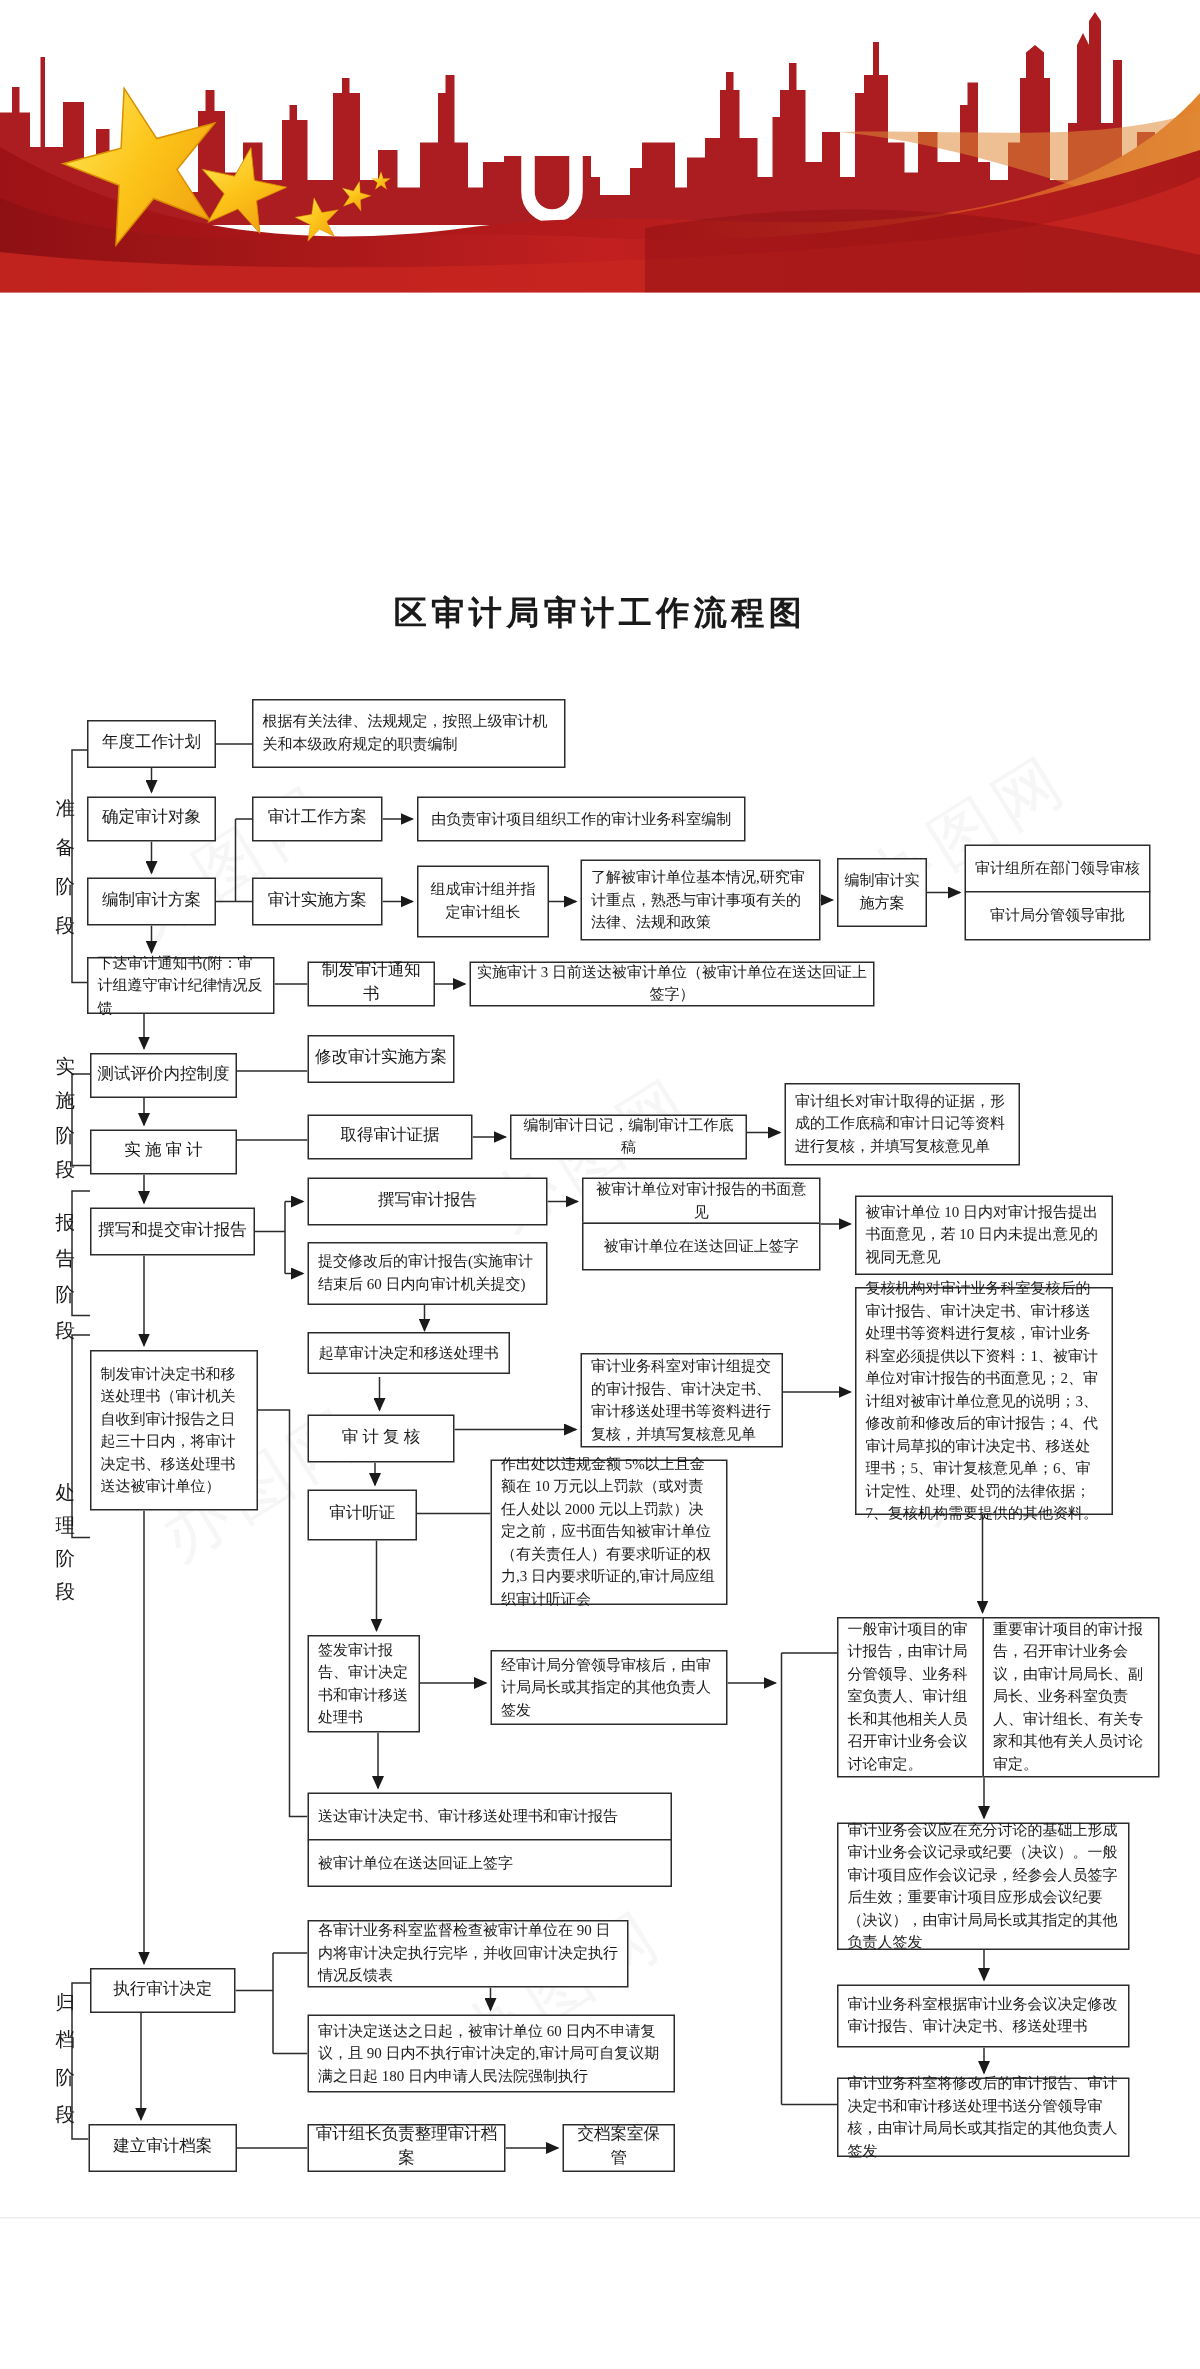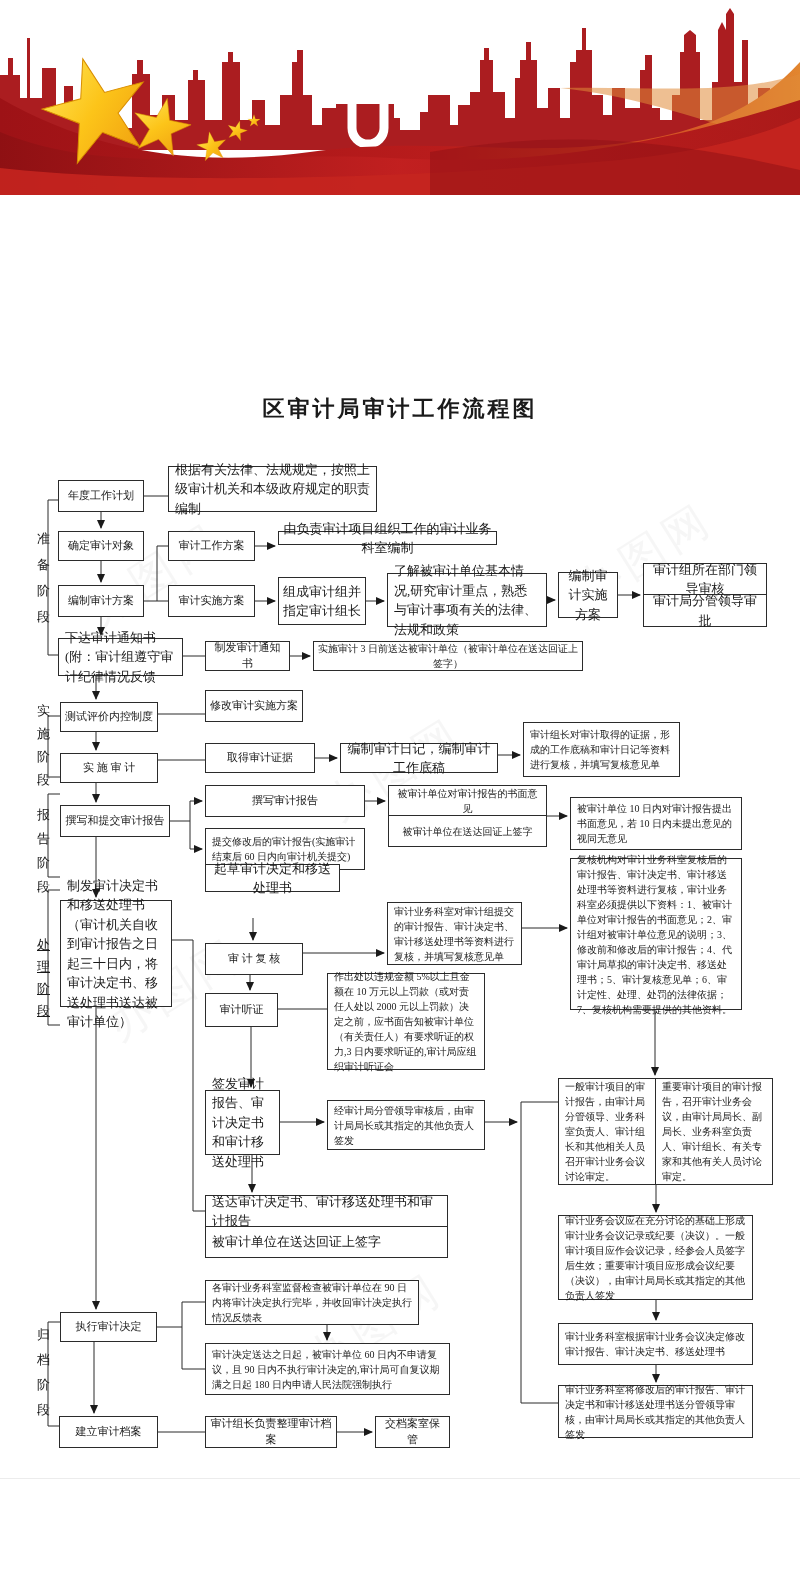--- a/index.html
+++ b/index.html
@@ -5,21 +5,21 @@
   html,body{margin:0;padding:0;background:#ffffff;}
   #page{position:relative;width:800px;height:1579px;background:#ffffff;overflow:hidden;
         font-family:"Liberation Serif","DejaVu Serif",serif;color:#1a1a1a;}
   #banner{position:absolute;left:0;top:0;width:800px;height:195px;}
   #title{position:absolute;left:0;top:394px;width:800px;text-align:center;
          font-size:22px;font-weight:bold;letter-spacing:3px;}
   .box{position:absolute;box-sizing:border-box;border:1px solid #2b2b2b;background:#fff;
        display:flex;align-items:center;justify-content:center;text-align:center;
        font-size:11px;line-height:1.45;padding:2px 4px;z-index:2;}
   .left{justify-content:flex-start;text-align:left;}
-  .fs105{font-size:13px;line-height:1.5;}
+  .fs105{font-size:10px;line-height:1.5;}
   .fs10{font-size:10px;line-height:1.5;}
   .pad6{padding:3px 6px;}
   .phase{position:absolute;width:15px;font-size:13px;text-align:center;z-index:2;
          word-break:break-all;}
   #connectors{position:absolute;left:0;top:0;z-index:1;pointer-events:none;}
   .wm{position:absolute;font-size:44px;color:#777;opacity:0.06;transform:rotate(-32deg);
       z-index:0;letter-spacing:6px;white-space:nowrap;}
   #footline{position:absolute;left:0;top:1478px;width:800px;height:1px;background:#ececec;}
 </style>
 </head>
@@ -139,30 +139,30 @@
       <line x1="656" y1="1365" x2="656" y2="1382" marker-end="url(#ah)"></line>
       <line x1="252" y1="1155" x2="252" y2="1192" marker-end="url(#ah)"></line>
       <line x1="327" y1="1325" x2="327" y2="1340" marker-end="url(#ah)"></line>
       <line x1="337" y1="1432" x2="372" y2="1432" marker-end="url(#ah)"></line>
     </g>
   </svg>
 
   <div class="phase" style="left:36px;top:526px;line-height:26px;">准备阶段</div>
   <div class="phase" style="left:36px;top:699px;line-height:23px;">实施阶段</div>
   <div class="phase" style="left:36px;top:803px;line-height:24px;">报告阶段</div>
-  <div class="phase" style="left:36px;top:934px;line-height:22px;text-decoration:underline;">处理阶段</div>
+  <div class="phase" style="left:36px;top:984px;line-height:22px;">处理阶段</div>
   <div class="phase" style="left:36px;top:1322px;line-height:25px;">归档阶段</div>
 
   <div class="box" style="left:58px;top:480px;width:86px;height:32px;">年度工作计划</div>
   <div class="box left fs105 pad6" style="left:168px;top:466px;width:209px;height:46px;">根据有关法律、法规规定，按照上级审计机关和本级政府规定的职责编制</div>
   <div class="box" style="left:58px;top:531px;width:86px;height:30px;">确定审计对象</div>
   <div class="box" style="left:58px;top:585px;width:86px;height:32px;">编制审计方案</div>
   <div class="box left fs105 pad6" style="left:58px;top:638px;width:125px;height:38px;">下达审计通知书(附：审计组遵守审计纪律情况反馈</div>
   <div class="box" style="left:168px;top:531px;width:87px;height:30px;">审计工作方案</div>
-  <div class="box fs105" style="left:278px;top:531px;width:219px;height:14px;">由负责审计项目组织工作的审计业务科室编制</div>
+  <div class="box fs105" style="left:278px;top:531px;width:219px;height:30px;">由负责审计项目组织工作的审计业务科室编制</div>
   <div class="box" style="left:168px;top:585px;width:87px;height:32px;">审计实施方案</div>
   <div class="box fs105" style="left:278px;top:577px;width:88px;height:48px;">组成审计组并指定审计组长</div>
   <div class="box left fs105 pad6" style="left:387px;top:573px;width:160px;height:54px;">了解被审计单位基本情况,研究审计重点，熟悉与审计事项有关的法律、法规和政策</div>
   <div class="box fs105" style="left:558px;top:572px;width:60px;height:46px;">编制审计实施方案</div>
   <div class="box fs105" style="left:643px;top:563px;width:124px;height:32px;">审计组所在部门领导审核</div>
   <div class="box fs105" style="left:643px;top:594px;width:124px;height:33px;">审计局分管领导审批</div>
   <div class="box" style="left:205px;top:641px;width:85px;height:30px;">制发审计通知书</div>
   <div class="box fs10" style="left:313px;top:641px;width:270px;height:30px;">实施审计 3 日前送达被审计单位（被审计单位在送达回证上签字）</div>
 
   <div class="box" style="left:60px;top:702px;width:98px;height:30px;">测试评价内控制度</div>
@@ -173,21 +173,21 @@
   <div class="box left fs10 pad6" style="left:523px;top:722px;width:157px;height:55px;">审计组长对审计取得的证据，形成的工作底稿和审计日记等资料进行复核，并填写复核意见单</div>
 
   <div class="box" style="left:60px;top:805px;width:110px;height:32px;">撰写和提交审计报告</div>
   <div class="box" style="left:205px;top:785px;width:160px;height:32px;">撰写审计报告</div>
   <div class="box fs10" style="left:388px;top:785px;width:159px;height:31px;">被审计单位对审计报告的书面意见</div>
   <div class="box fs10" style="left:388px;top:815px;width:159px;height:32px;">被审计单位在送达回证上签字</div>
   <div class="box left fs10 pad6" style="left:570px;top:797px;width:172px;height:53px;">被审计单位 10 日内对审计报告提出书面意见，若 10 日内未提出意见的视同无意见</div>
   <div class="box left fs10 pad6" style="left:205px;top:828px;width:160px;height:42px;">提交修改后的审计报告(实施审计结束后 60 日内向审计机关提交)</div>
 
   <div class="box left fs105 pad6" style="left:60px;top:900px;width:112px;height:107px;">制发审计决定书和移送处理书（审计机关自收到审计报告之日起三十日内，将审计决定书、移送处理书送达被审计单位）</div>
-  <div class="box fs105" style="left:205px;top:864px;width:135px;height:28px;">起草审计决定和移送处理书</div>
+  <div class="box fs105" style="left:205px;top:888px;width:135px;height:28px;">起草审计决定和移送处理书</div>
   <div class="box" style="left:205px;top:943px;width:98px;height:32px;">审 计 复 核</div>
   <div class="box" style="left:205px;top:993px;width:73px;height:34px;">审计听证</div>
   <div class="box left fs10 pad6" style="left:327px;top:973px;width:158px;height:97px;">作出处以违规金额 5%以上且金额在 10 万元以上罚款（或对责任人处以 2000 元以上罚款）决定之前，应书面告知被审计单位（有关责任人）有要求听证的权力,3 日内要求听证的,审计局应组织审计听证会</div>
   <div class="box left fs10 pad6" style="left:387px;top:902px;width:135px;height:63px;">审计业务科室对审计组提交的审计报告、审计决定书、审计移送处理书等资料进行复核，并填写复核意见单</div>
   <div class="box left fs10 pad6" style="left:570px;top:858px;width:172px;height:152px;">复核机构对审计业务科室复核后的审计报告、审计决定书、审计移送处理书等资料进行复核，审计业务科室必须提供以下资料：1、被审计单位对审计报告的书面意见；2、审计组对被审计单位意见的说明；3、修改前和修改后的审计报告；4、代审计局草拟的审计决定书、移送处理书；5、审计复核意见单；6、审计定性、处理、处罚的法律依据；7、复核机构需要提供的其他资料。</div>
   <div class="box left fs105 pad6" style="left:205px;top:1090px;width:75px;height:65px;">签发审计报告、审计决定书和审计移送处理书</div>
   <div class="box left fs10 pad6" style="left:558px;top:1078px;width:98px;height:107px;">一般审计项目的审计报告，由审计局分管领导、业务科室负责人、审计组长和其他相关人员召开审计业务会议讨论审定。</div>
   <div class="box left fs10 pad6" style="left:327px;top:1100px;width:158px;height:50px;">经审计局分管领导审核后，由审计局局长或其指定的其他负责人签发</div>
   <div class="box left fs10 pad6" style="left:655px;top:1078px;width:118px;height:107px;">重要审计项目的审计报告，召开审计业务会议，由审计局局长、副局长、业务科室负责人、审计组长、有关专家和其他有关人员讨论审定。</div>
   <div class="box left fs10 pad6" style="left:558px;top:1215px;width:195px;height:85px;">审计业务会议应在充分讨论的基础上形成审计业务会议记录或纪要（决议）。一般审计项目应作会议记录，经参会人员签字后生效；重要审计项目应形成会议纪要（决议），由审计局局长或其指定的其他负责人签发</div>

